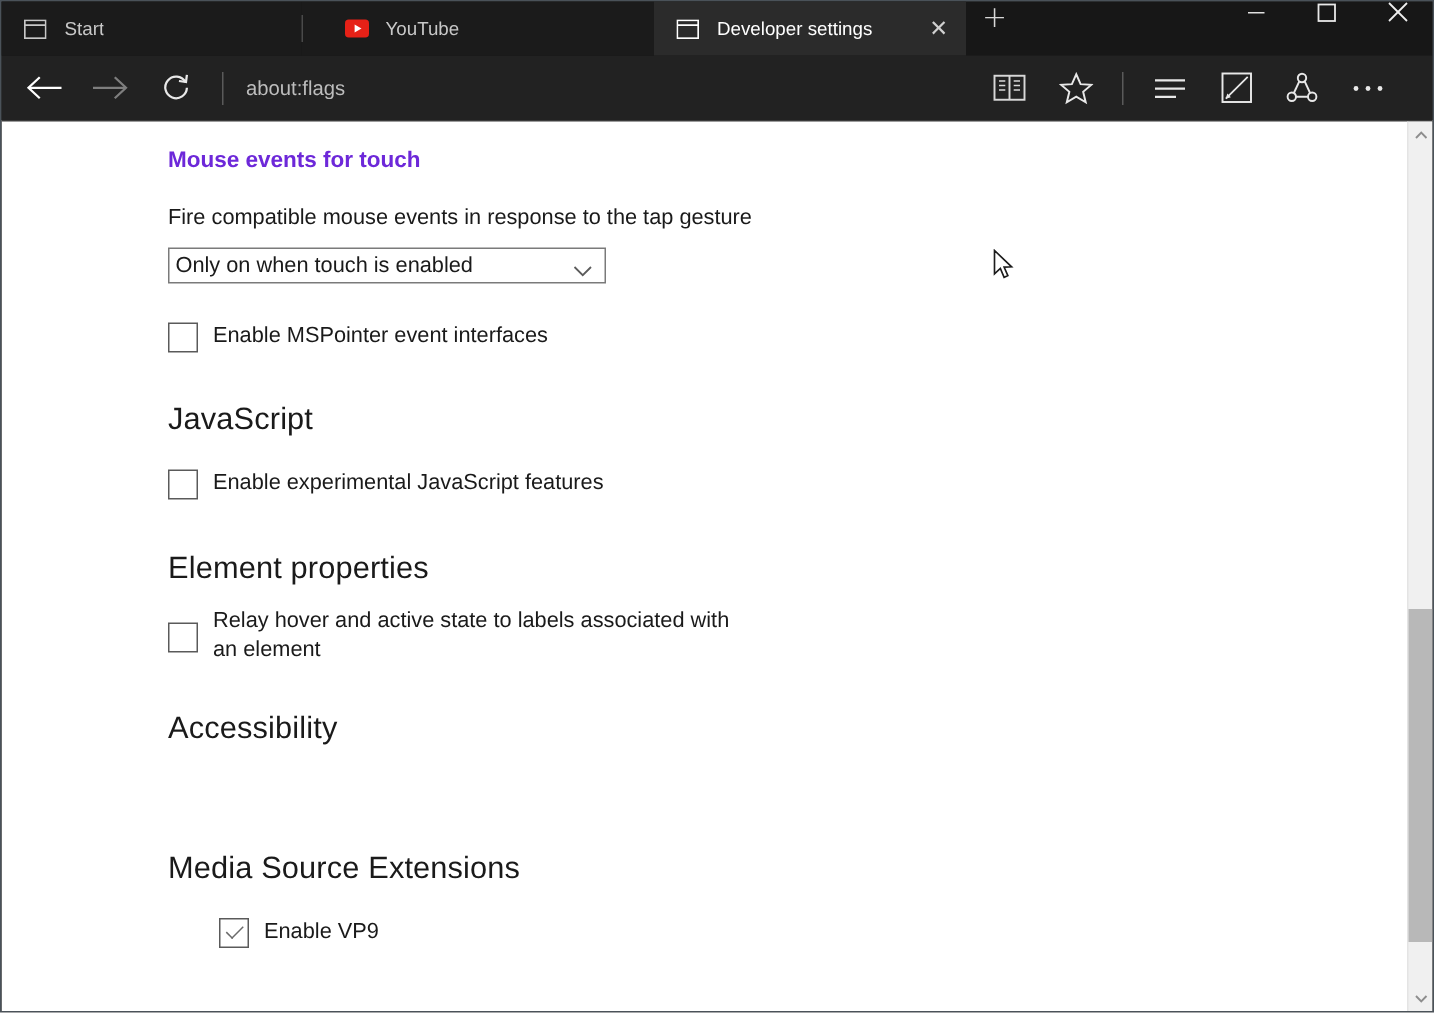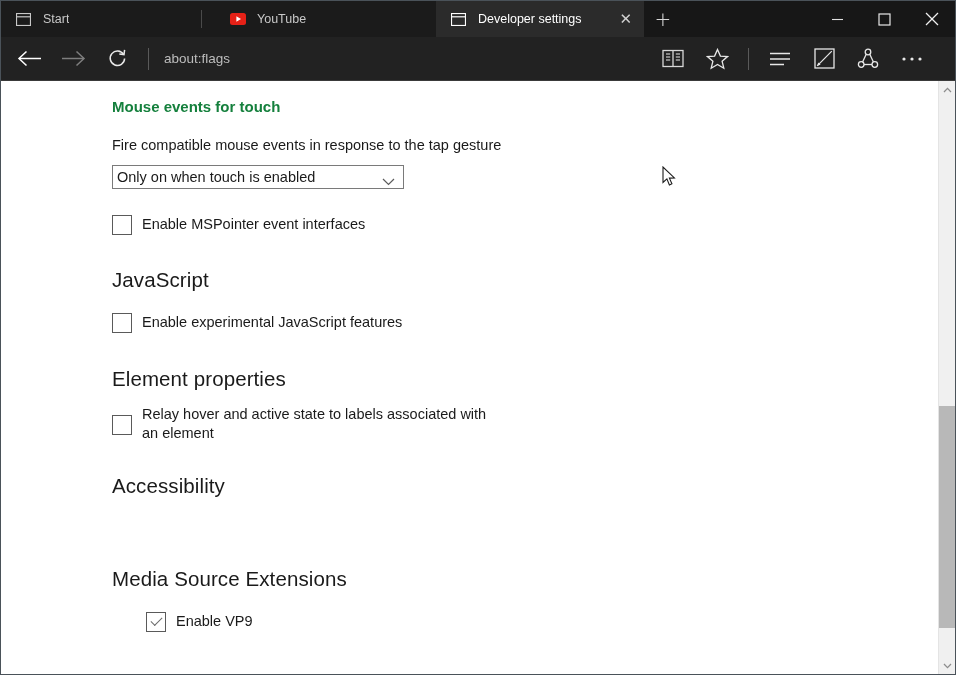--- a/index.html
+++ b/index.html
@@ -22,21 +22,21 @@
     display: flex;
     flex-direction: column;
   }
 
   
   #tabbar {
     position: relative;
     height: 36px;
     background: #171717;
     display: flex;
-    align-items: center;
+    align-items: flex-start;
     flex: 0 0 36px;
   }
 
   .tab {
     position: relative;
     display: flex;
     align-items: center;
     height: 36px;
     padding: 0 12px 0 14px;
     cursor: default;
@@ -169,21 +169,21 @@
   #page-inner {
     position: absolute;
     inset: 0 17px 0 0;
     padding: 0 0 0 111px;
     color: #000000;
   }
 
   h2.sect-bold {
     font-size: 15px;
     font-weight: bold;
-    color: #15803d;
+    color: #6d28d9;
     line-height: 1.25;
   }
   h2.sect-light {
     font-size: 20.5px;
     font-weight: normal;
     color: #1a1a1a;
     line-height: 1.2;
     letter-spacing: 0.1px;
   }
   p.desc {

